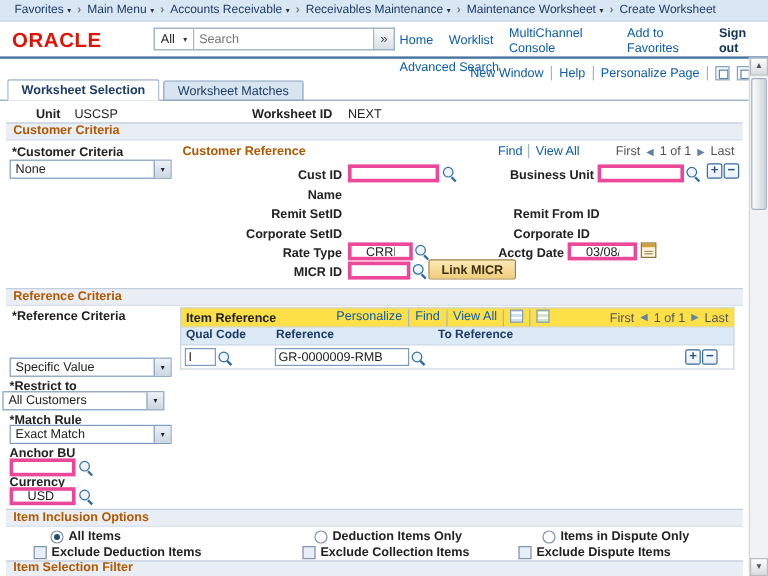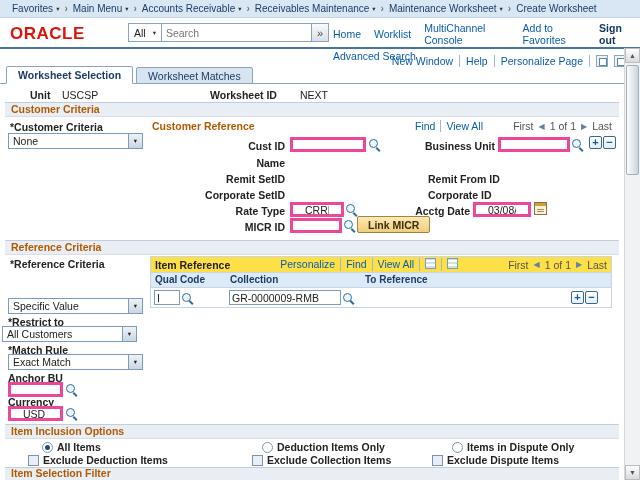--- a/index.html
+++ b/index.html
@@ -144,21 +144,21 @@
   </div>
   <div class="tabs">
     <span class="tab active">Worksheet Selection</span>
     <span class="tab inactive">Worksheet Matches</span>
   </div>
   <div class="tabline"></div>
 
   <span class="llabel" style="left:30px;top:89px">Unit</span>
   <span class="pval" style="left:62px;top:89px">USCSP</span>
   <span class="llabel" style="left:210px;top:89px">Worksheet ID</span>
-  <span class="pval" style="left:300px;top:89px">NEXT</span>
+  <span class="pval" style="left:290px;top:89px">NEXT</span>
 
   <div class="secbar" style="top:102px">Customer Criteria</div>
   <span class="llabel" style="left:10px;top:121px">*Customer Criteria</span>
   <span class="combo" style="left:8px;top:133px;width:135px">
       <span class="cval">None</span>
       <span class="cbtn">▾</span>
     </span>
   <span class="orange" style="left:152px;top:120px">Customer Reference</span>
   <div class="pipes abs" style="left:410px;top:120px">
     <span class="lnk">Find</span>
@@ -215,21 +215,21 @@
       <div class="navc">
         <span>First</span>
         <span class="arr">◀</span>
         <span>1 of 1</span>
         <span class="arr">▶</span>
         <span>Last</span>
       </div>
     </div>
     <div class="gcols">
       <span class="gcol" style="width:75px">Qual Code</span>
-      <span class="gcol" style="width:135px">Collection</span>
+      <span class="gcol" style="width:135px">Reference</span>
       <span class="gcol" style="flex:1">To Reference</span>
     </div>
     <div class="grow">
       <span class="gcell" style="width:75px">
         <input class="gin" style="width: 26px;" value="I">
         <span class="mag"></span>
       </span>
       <span class="gcell" style="width:135px">
         <input class="gin" style="width: 112px;" value="GR-0000009-RMB">
         <span class="mag"></span>

